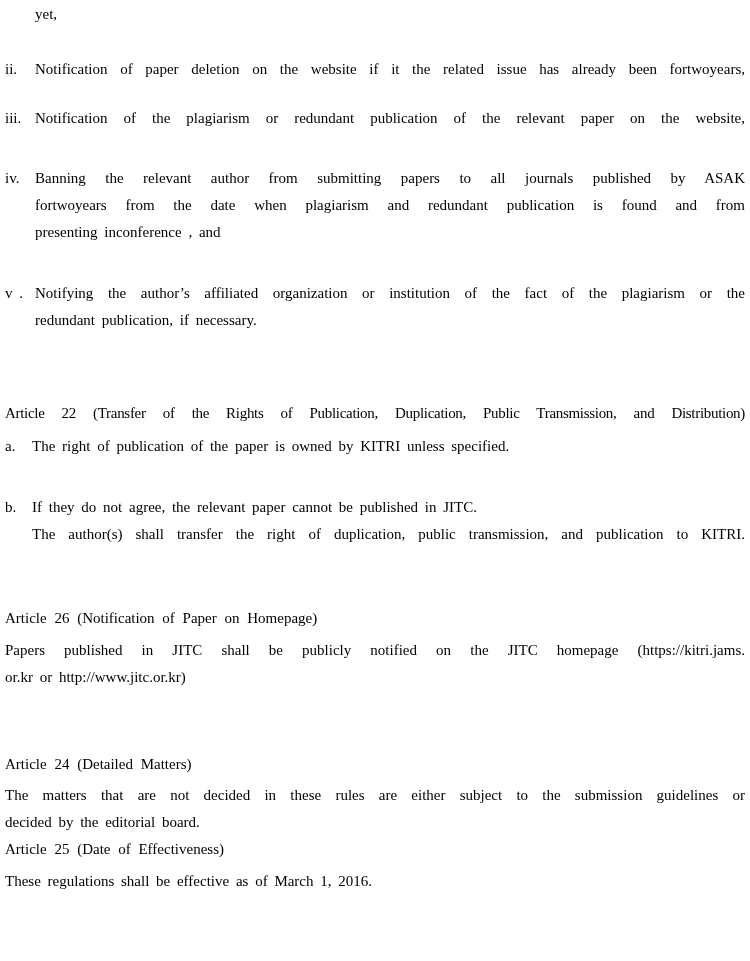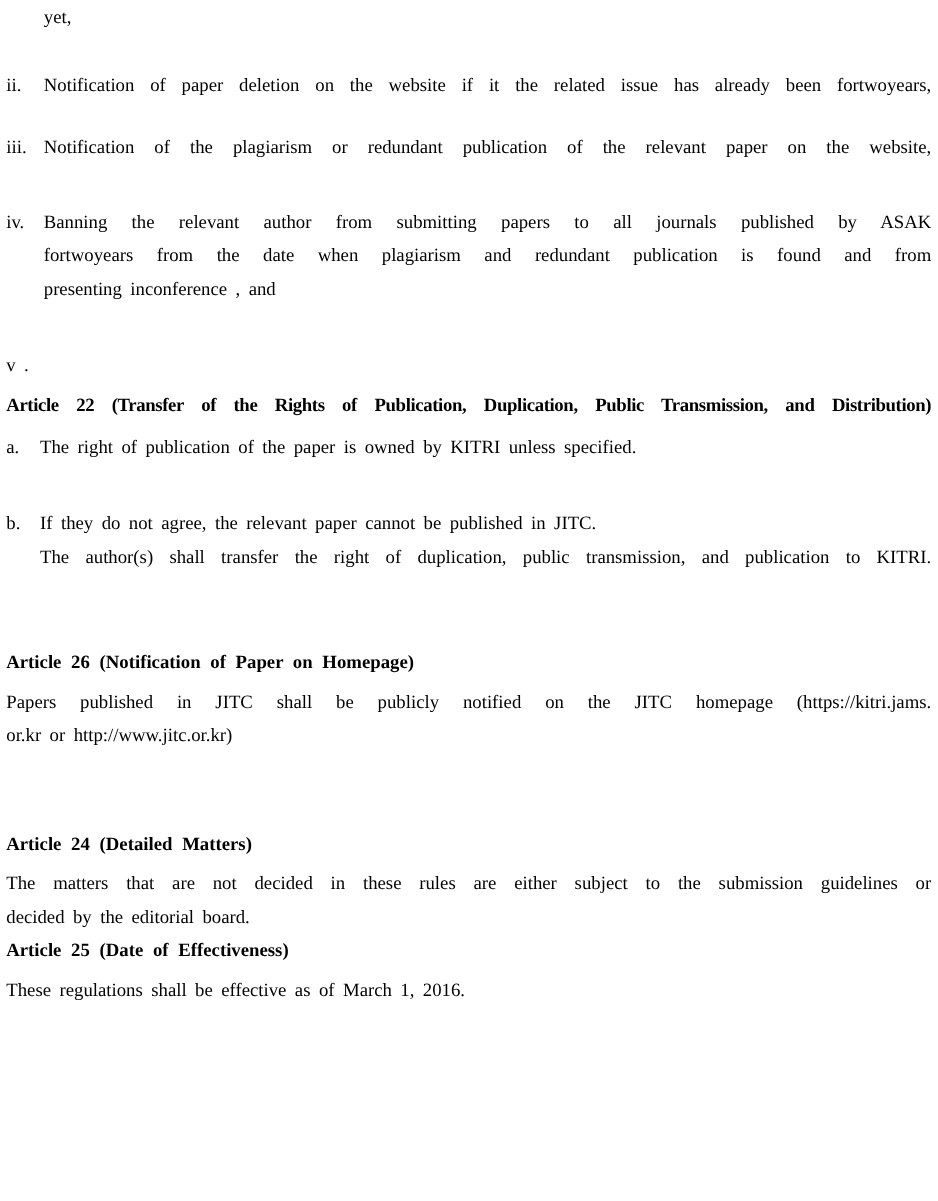--- a/index.html
+++ b/index.html
@@ -20,21 +20,21 @@
   .line { min-height: 27px; }
   
   .jline { text-align: justify; text-align-last: justify; word-spacing: 0; }
   
   .lline { text-align: left; }
   .litem { position: relative; }
   .litem .marker { position: absolute; left: 0; top: 0; white-space: pre; }
   .roman { padding-left: 30px; }
   .ab { padding-left: 27px; }
   .cont { padding-left: 30px; }
-  .heading { font-weight: bold; word-spacing: 4px; }
+  .heading { font-weight: normal; word-spacing: 4px; }
   .h-a22 {
     text-align: justify;
     text-align-last: justify;
     word-spacing: 0;
     letter-spacing: -0.3px;
     white-space: nowrap;
   }
   #item-ii  { margin-top: 28px; }
   #item-iii { margin-top: 22px; }
   #item-iv  { margin-top: 33px; }
@@ -70,20 +70,22 @@
 
   <div class="litem roman" id="item-iv">
     <span class="marker">iv.</span>
     <div class="line jline">Banning the relevant author from submitting papers to all journals published by ASAK</div>
     <div class="line jline">fortwoyears from the date when plagiarism and redundant publication is found and from</div>
     <div class="line lline">presenting inconference , and</div>
   </div>
 
   <div class="litem roman" id="item-v">
     <span class="marker">v .</span>
+    <div class="line jline">Notifying the author’s affiliated organization or institution of the fact of the plagiarism or the</div>
+    <div class="line lline">redundant publication, if necessary.</div>
   </div>
 
   <div class="heading h-a22 line" id="h22">Article 22 (Transfer of the Rights of Publication, Duplication, Public Transmission, and Distribution)</div>
 
   <div class="litem ab" id="item-a">
     <span class="marker">a.</span>
     <div class="line lline">The right of publication of the paper is owned by KITRI unless specified.</div>
   </div>
 
   <div class="litem ab" id="item-b">

